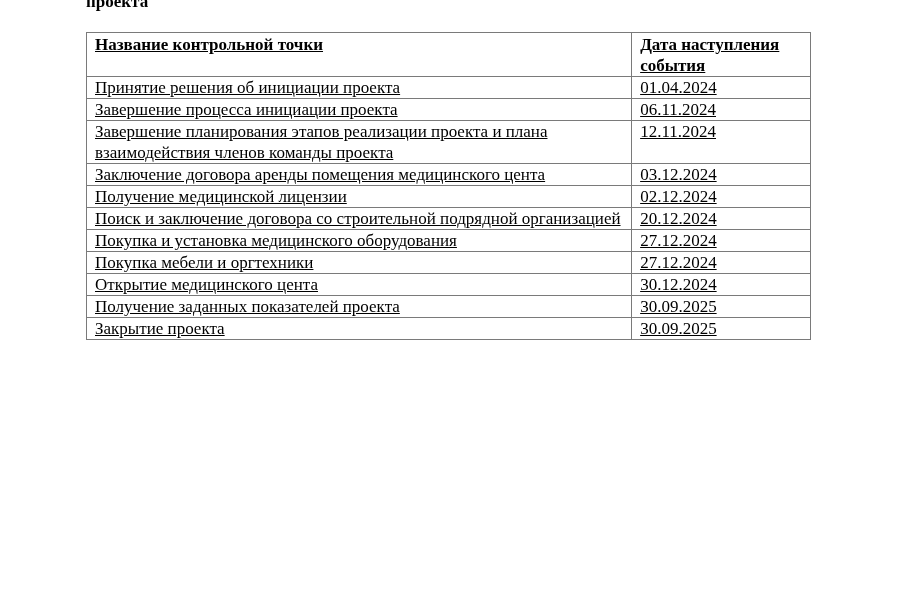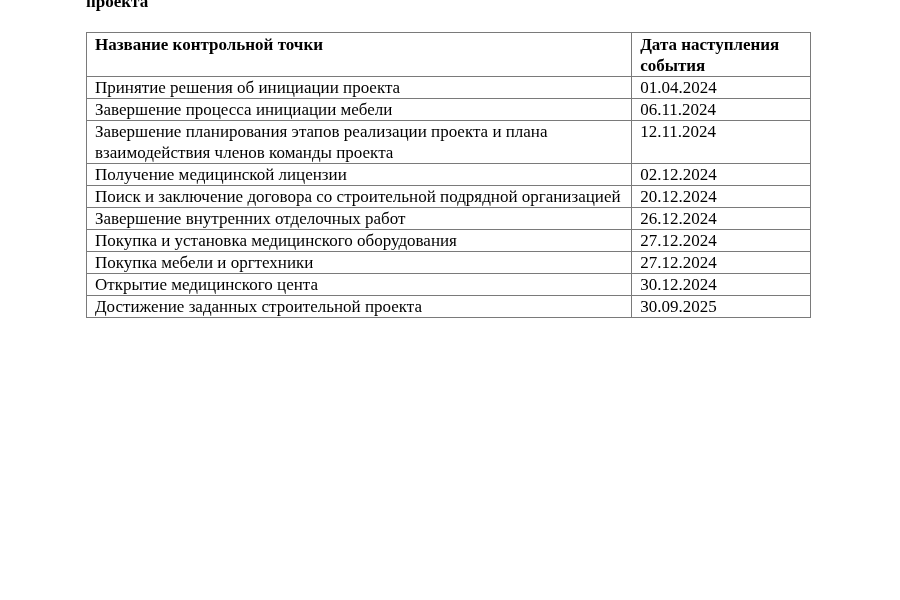--- a/index.html
+++ b/index.html
@@ -24,20 +24,21 @@
       line-height: 20px;
     }
     table.milestones {
       position: absolute;
       left: 86px;
       top: 32px;
       border-collapse: collapse;
       width: 725px;
       font-size: 17px;
       line-height: 21px;
+      text-decoration: underline;
     }
     table.milestones td, table.milestones th {
       border: 1px solid #7a7a7a;
       padding: 0 8px;
       vertical-align: top;
       text-align: left;
     }
     table.milestones th {
       font-weight: bold;
       padding-top: 1px;
@@ -60,49 +61,53 @@
       <th>Название контрольной точки</th>
       <th>Дата наступления события</th>
     </tr>
   </thead>
   <tbody>
     <tr>
       <td>Принятие решения об инициации проекта</td>
       <td>01.04.2024</td>
     </tr>
     <tr>
-      <td>Завершение процесса инициации мебели</td>
+      <td>Завершение процесса инициации проекта</td>
       <td>06.11.2024</td>
     </tr>
     <tr>
       <td>Завершение планирования этапов реализации проекта и плана взаимодействия членов команды проекта</td>
       <td>12.11.2024</td>
+    </tr>
+    <tr>
+      <td>Заключение договора аренды помещения медицинского цента</td>
+      <td>03.12.2024</td>
     </tr>
     <tr>
       <td>Получение медицинской лицензии</td>
       <td>02.12.2024</td>
     </tr>
     <tr>
       <td>Поиск и заключение договора со строительной подрядной организацией</td>
       <td>20.12.2024</td>
-    </tr>
-    <tr>
-      <td>Завершение внутренних отделочных работ</td>
-      <td>26.12.2024</td>
     </tr>
     <tr>
       <td>Покупка и установка медицинского оборудования</td>
       <td>27.12.2024</td>
     </tr>
     <tr>
       <td>Покупка мебели и оргтехники</td>
       <td>27.12.2024</td>
     </tr>
     <tr>
       <td>Открытие медицинского цента</td>
       <td>30.12.2024</td>
     </tr>
     <tr>
-      <td>Достижение заданных строительной проекта</td>
+      <td>Получение заданных показателей проекта</td>
+      <td>30.09.2025</td>
+    </tr>
+    <tr>
+      <td>Закрытие проекта</td>
       <td>30.09.2025</td>
     </tr>
   </tbody>
 </table>
 
 </body></html>

